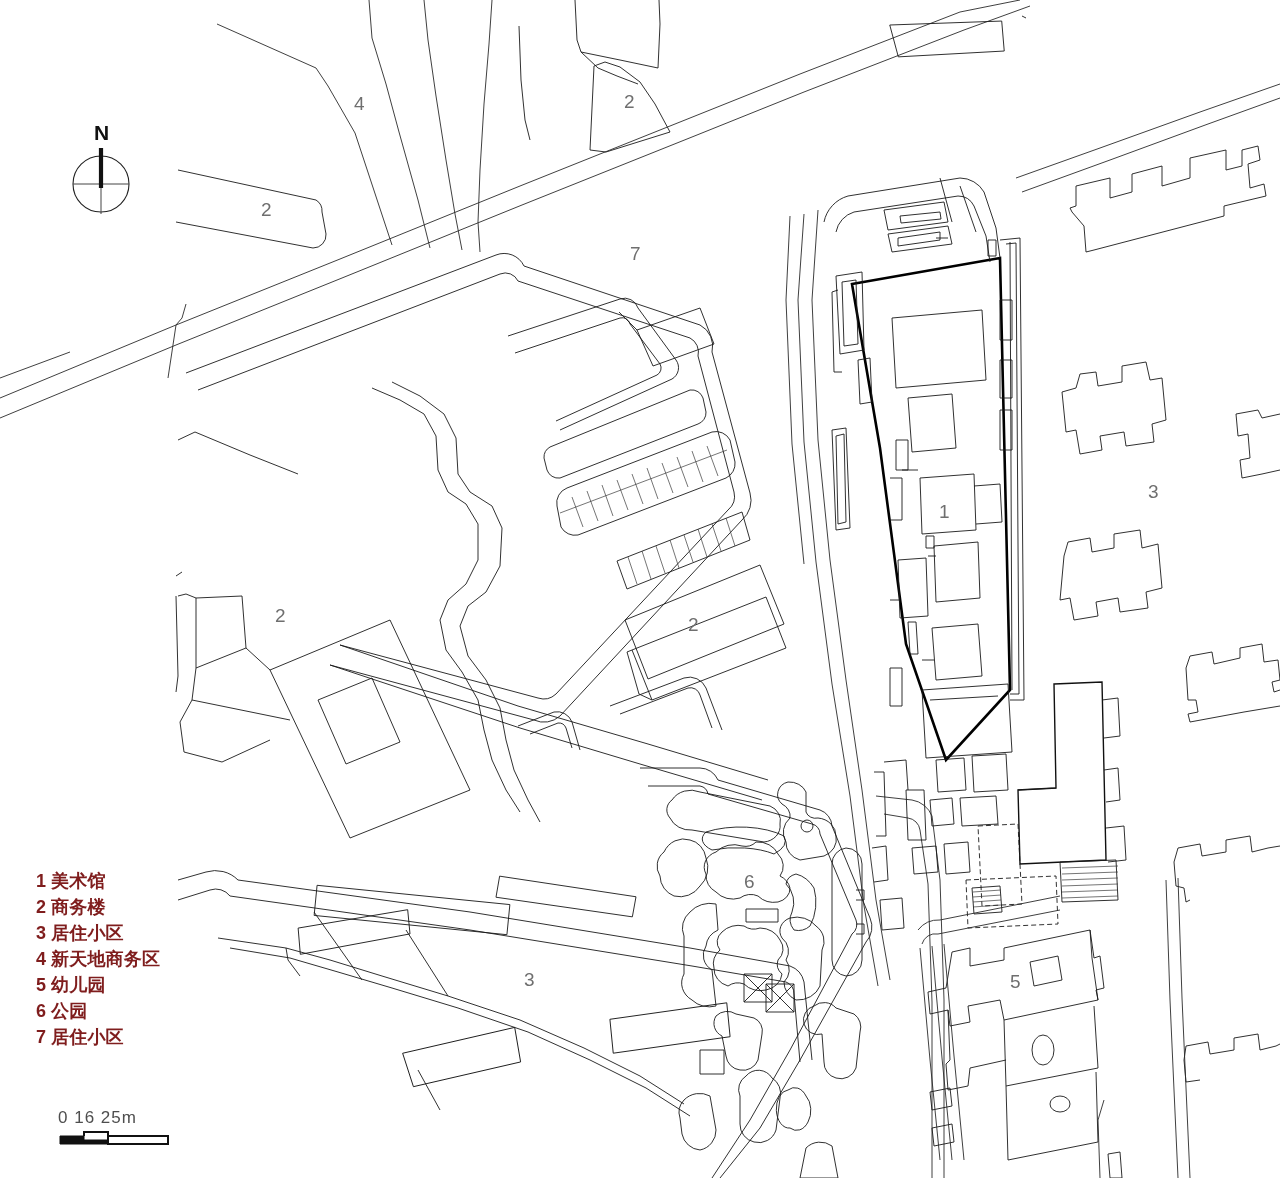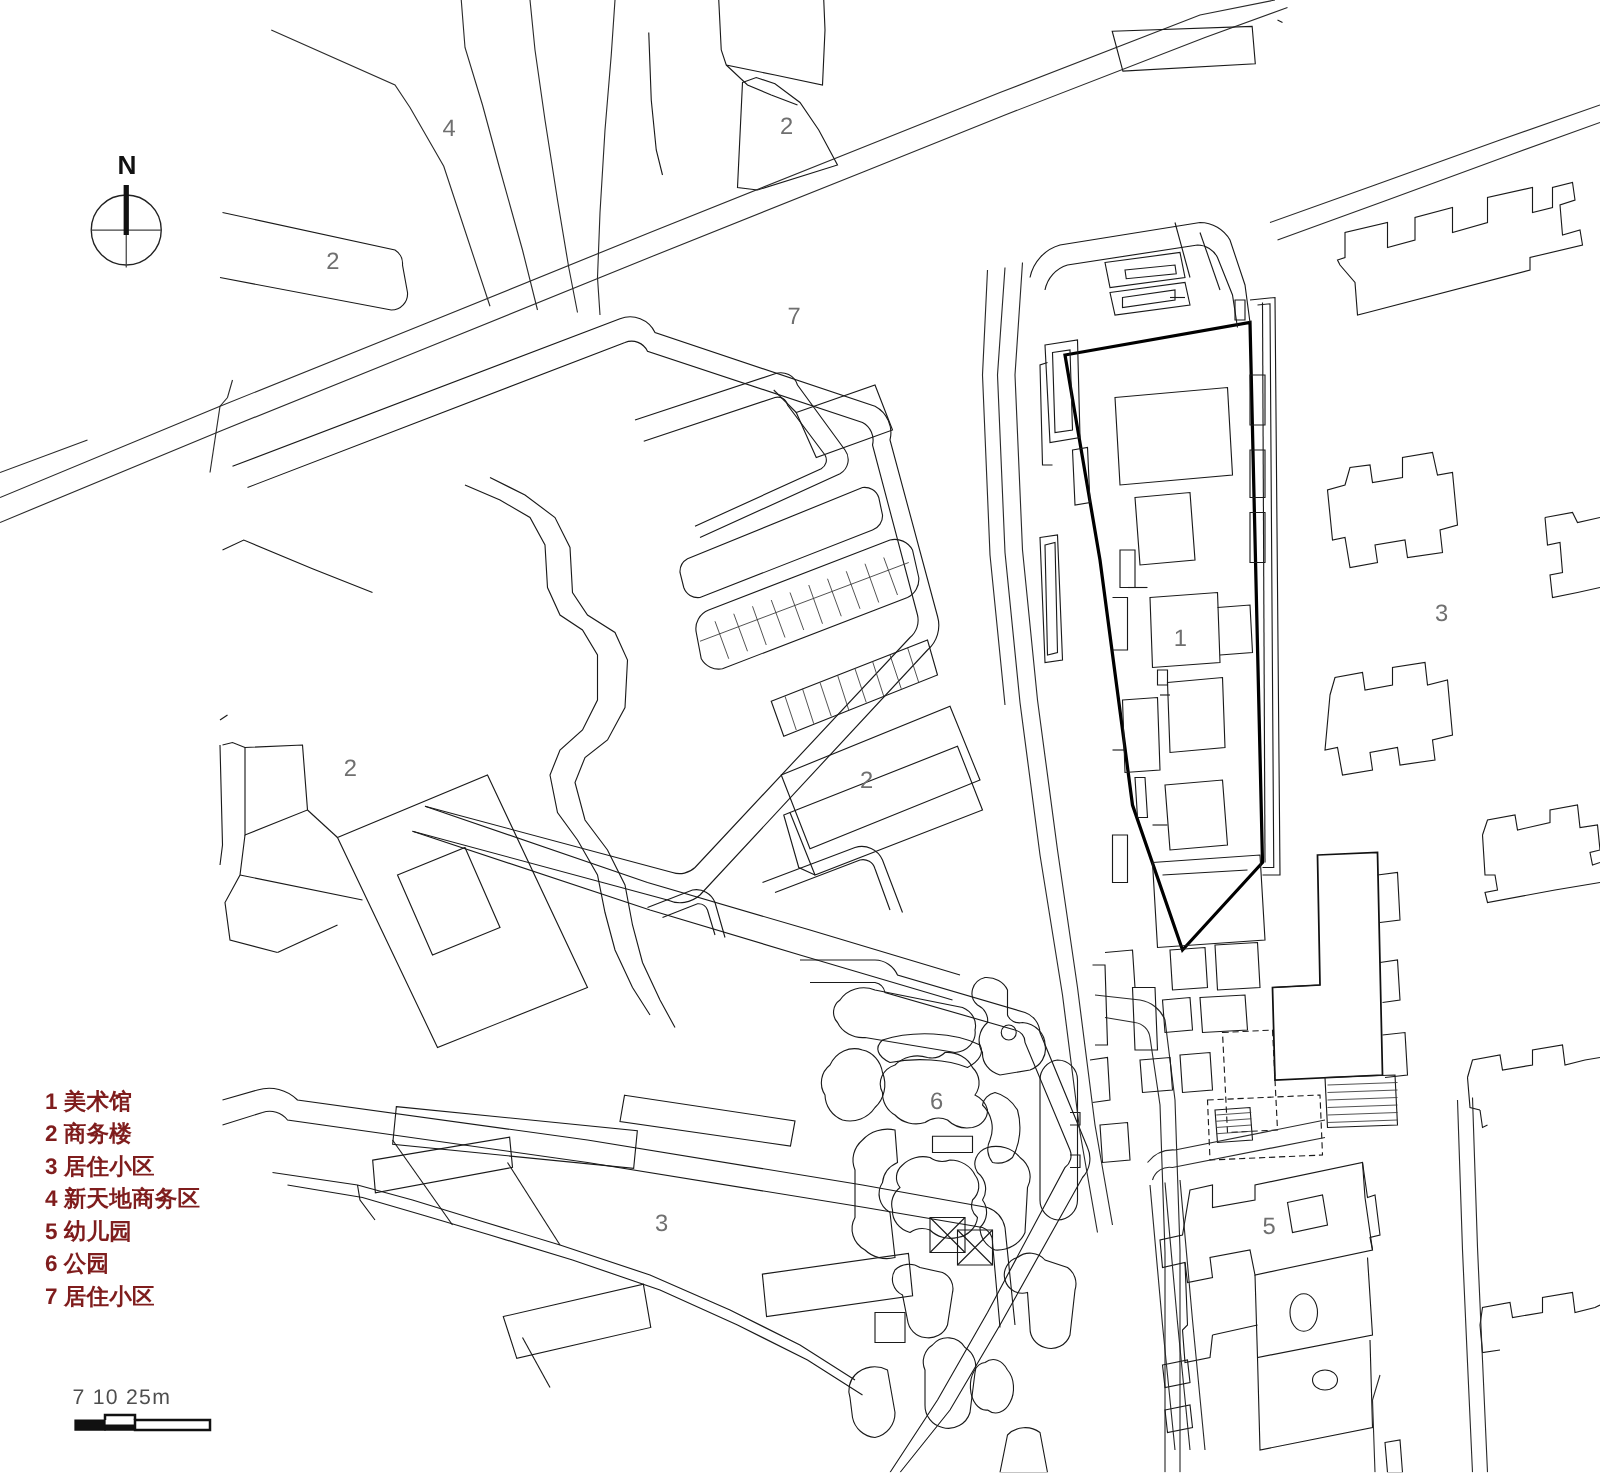--- a/index.html
+++ b/index.html
@@ -504,21 +504,21 @@
     </div>
     <div class="legend-row">
       <span class="legend-num">6</span><span>公园</span>
     </div>
     <div class="legend-row">
       <span class="legend-num">7</span><span>居住小区</span>
     </div>
   </div>
 
   <div id="scale-bar">
-    <div class="scale-text">7   10    25m</div>
+    <div class="scale-text">0   16    25m</div>
     <svg width="120" height="18" viewBox="0 0 120 18">
 
       <path d="M2,6 L26,6 L26,14 L2,14 Z" fill="#111" stroke="#111" stroke-width="1"></path>
       <path d="M26,6 L26,2 L50,2 L50,6" fill="none" stroke="#111" stroke-width="2"></path>
       <path d="M26,10 L50,10 L50,14 L26,14 Z" fill="#111" stroke="#111" stroke-width="1"></path>
       <path d="M50,6 L110,6 L110,14 L50,14 Z" fill="none" stroke="#111" stroke-width="2"></path>
     </svg>
   </div>
 
 </div>

